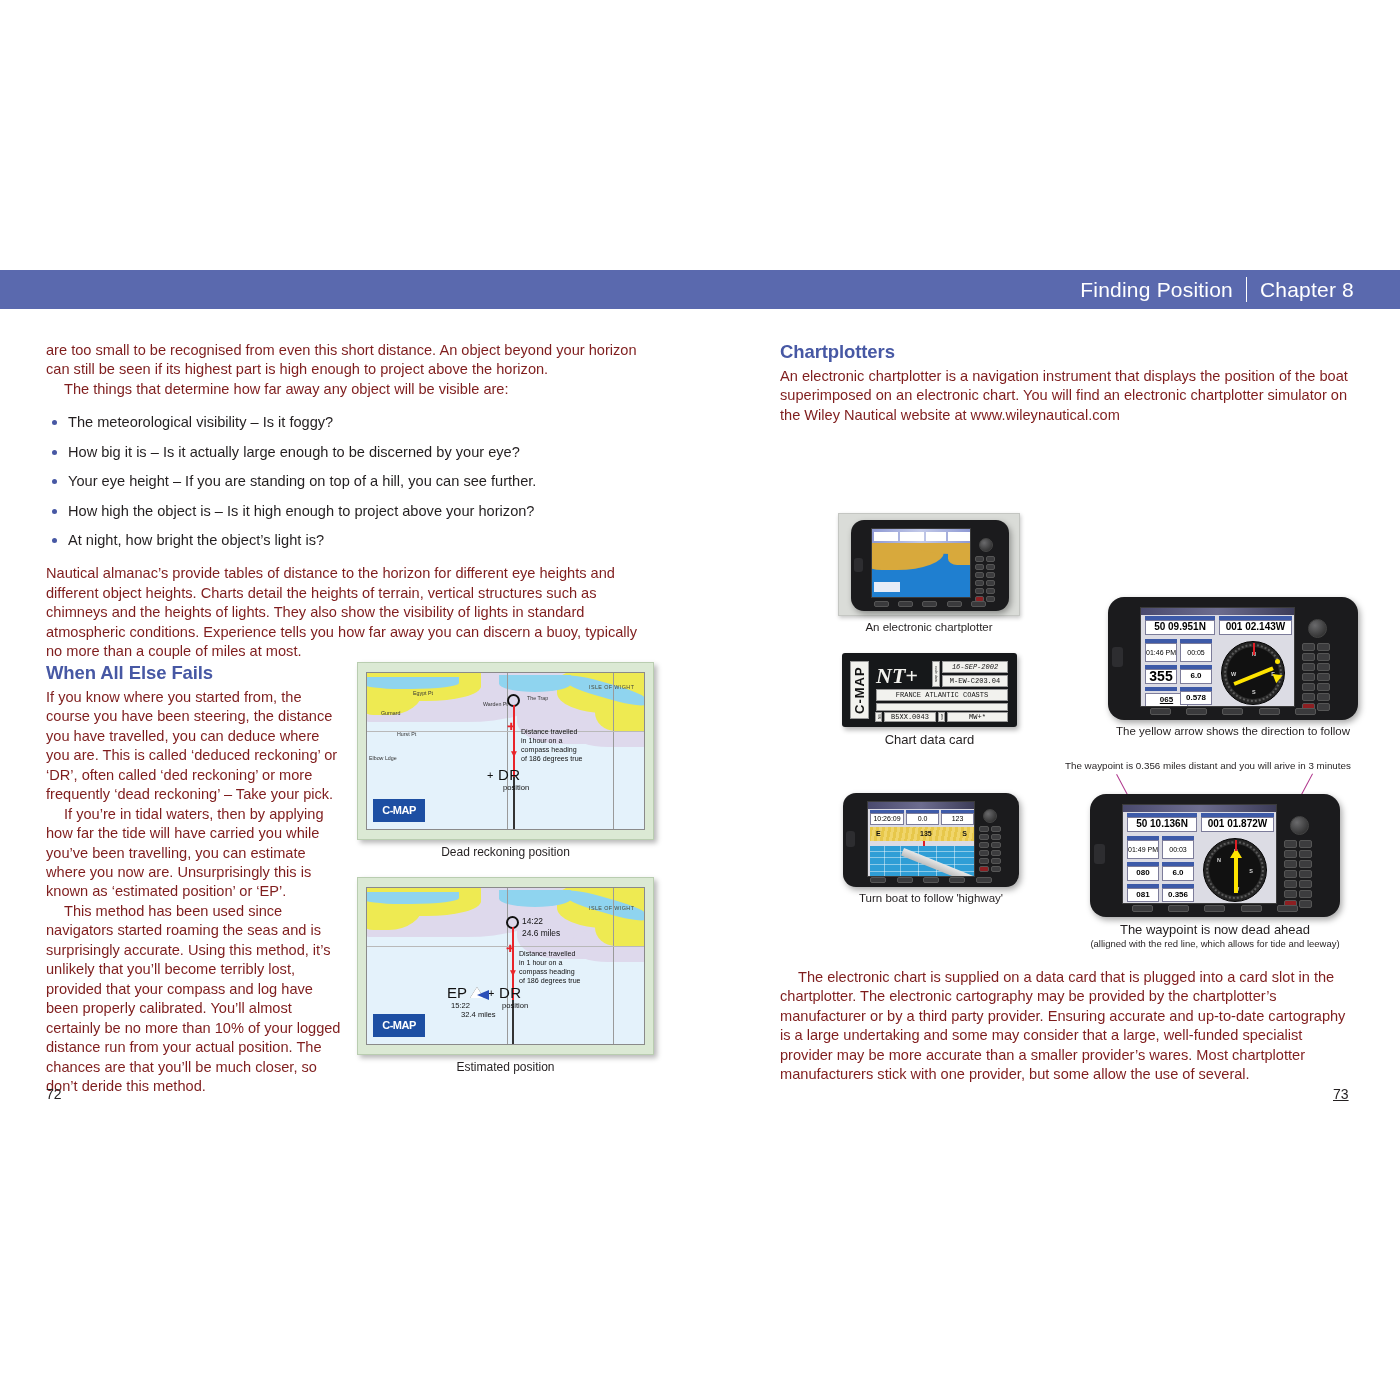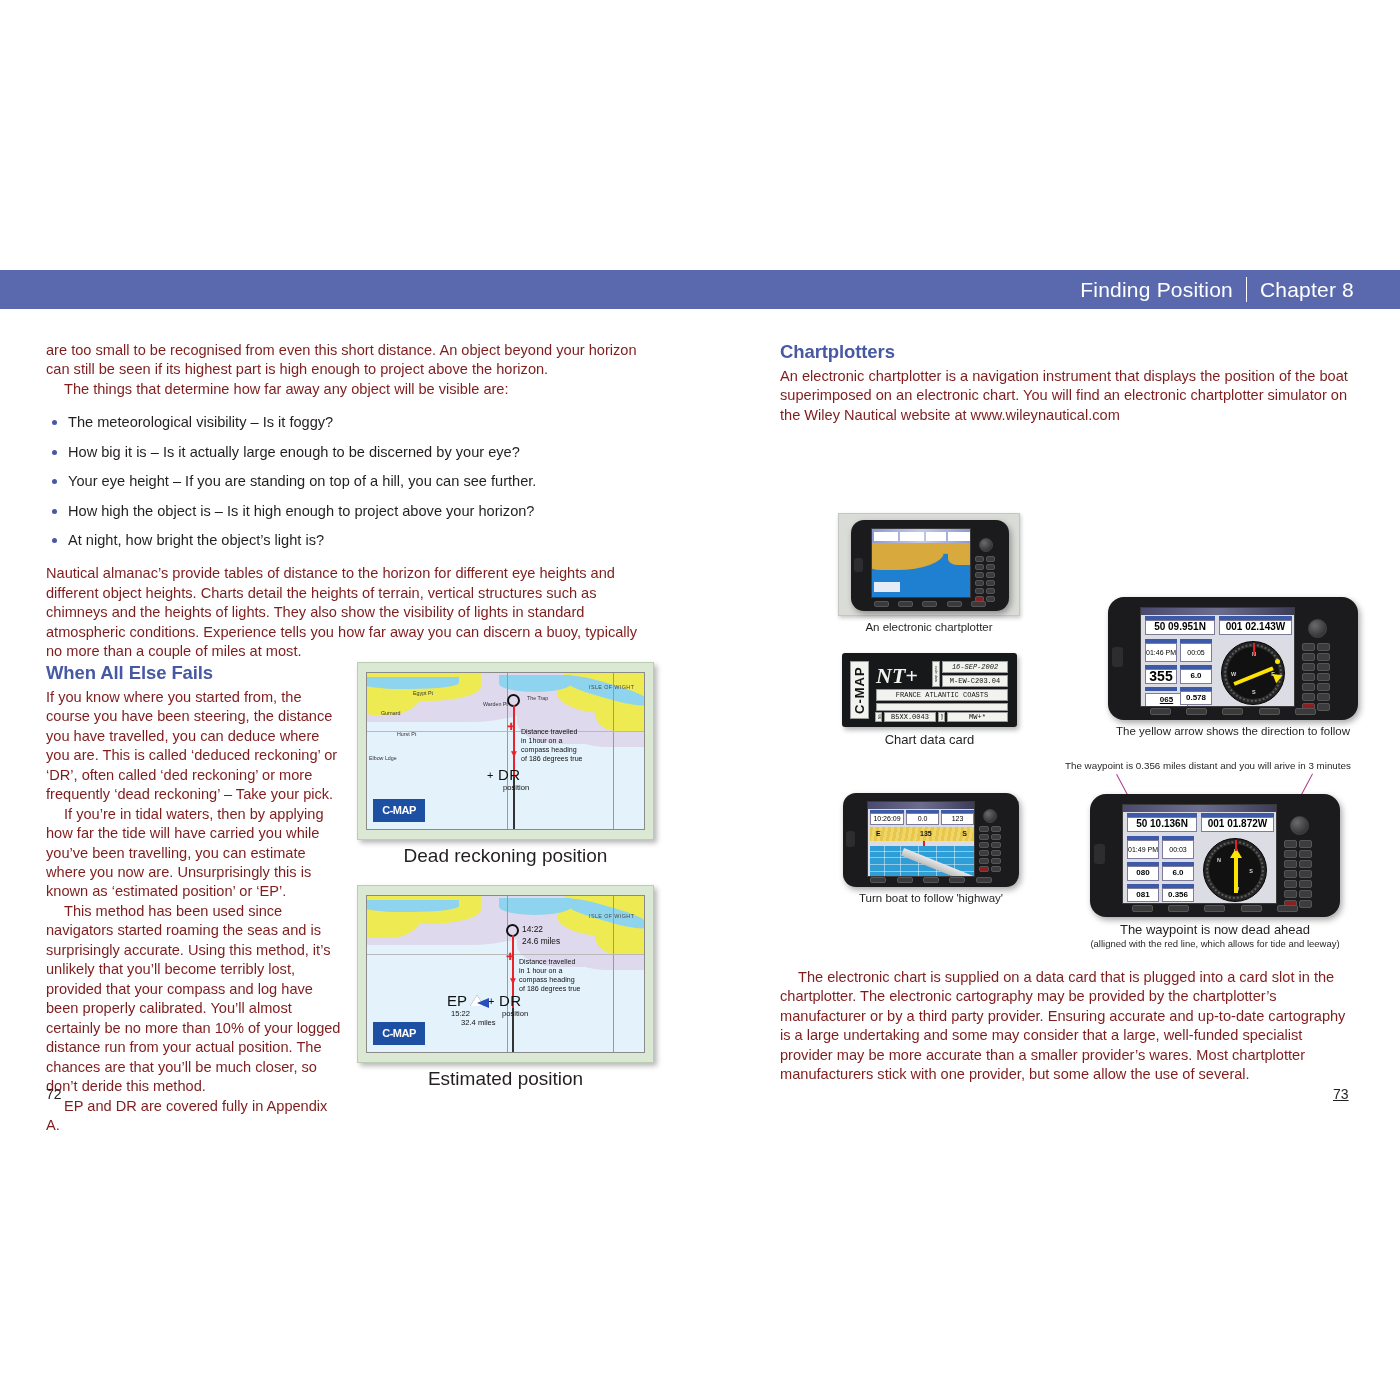--- a/index.html
+++ b/index.html
@@ -105,21 +105,21 @@
 
   
   .chart-float {
     float: right;
     margin-left: 14px;
     margin-bottom: 6px;
     width: 297px;
   }
   .chart-caption {
     text-align: center;
-    font-size: 19px;
+    font-size: 12px;
     color: #231f20;
     margin-top: 5px;
     margin-bottom: 12px;
   }
 
   
   .navchart {
     position: relative;
     width: 297px; height: 178px;
     background: #dbe9d4;
@@ -561,21 +561,20 @@
           </div>
         </div>
       </div>
       <div class="chart-caption">Estimated position</div>
     </div>
 
     <h3 class="section">When All Else Fails</h3>
     <p class="body">If you know where you started from, the course you have been steering, the distance you have travelled, you can deduce where you are. This is called ‘deduced reckoning’ or ‘DR’, often called ‘ded reckoning’ or more frequently ‘dead reckoning’ – Take your pick.</p>
     <p class="body indent">If you’re in tidal waters, then by applying how far the tide will have carried you while you’ve been travelling, you can estimate where you now are. Unsurprisingly this is known as ‘estimated position’ or ‘EP’.</p>
     <p class="body indent">This method has been used since navigators started roaming the seas and is surprisingly accurate. Using this method, it’s unlikely that you’ll become terribly lost, provided that your compass and log have been properly calibrated.  You’ll almost certainly be no more than  10% of your logged distance run from your actual position. The chances are that you’ll be much closer, so don’t deride this method.</p>
-    <p class="body indent">EP and DR are covered fully in Appendix A.</p>
   </div>
 
   <div class="pagenum left">72</div>
 
   <div class="col-right">
     <h3 class="section">Chartplotters</h3>
     <p class="body">An electronic chartplotter is a navigation instrument that displays the position of the boat superimposed on an electronic chart. You will find an electronic chartplotter simulator on the Wiley Nautical website at www.wileynautical.com</p>
   </div>
 
   <div class="figures">

